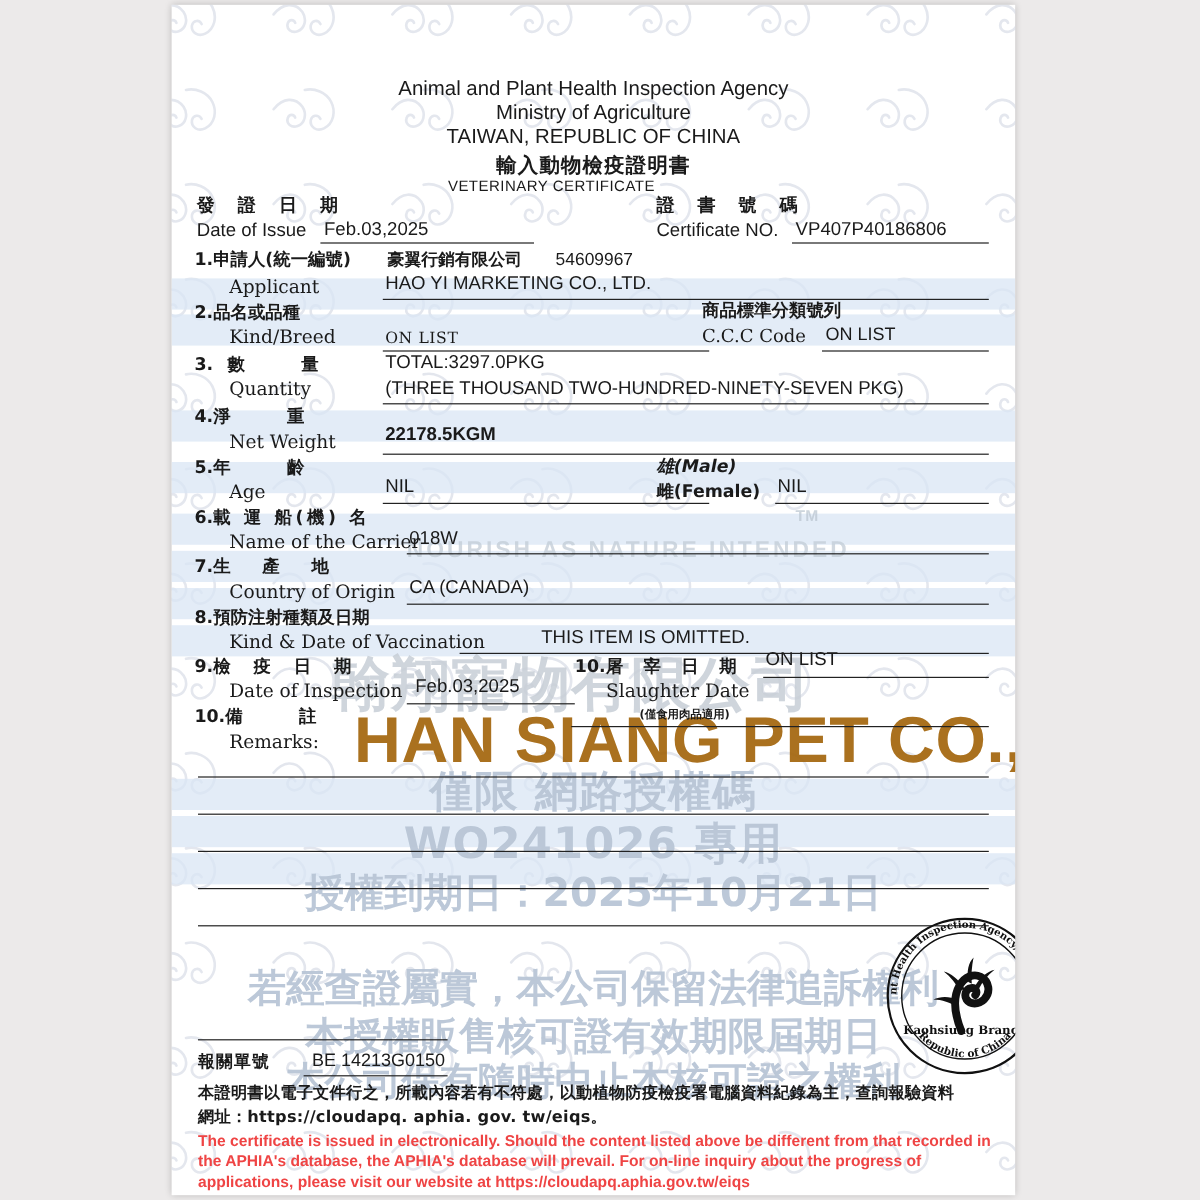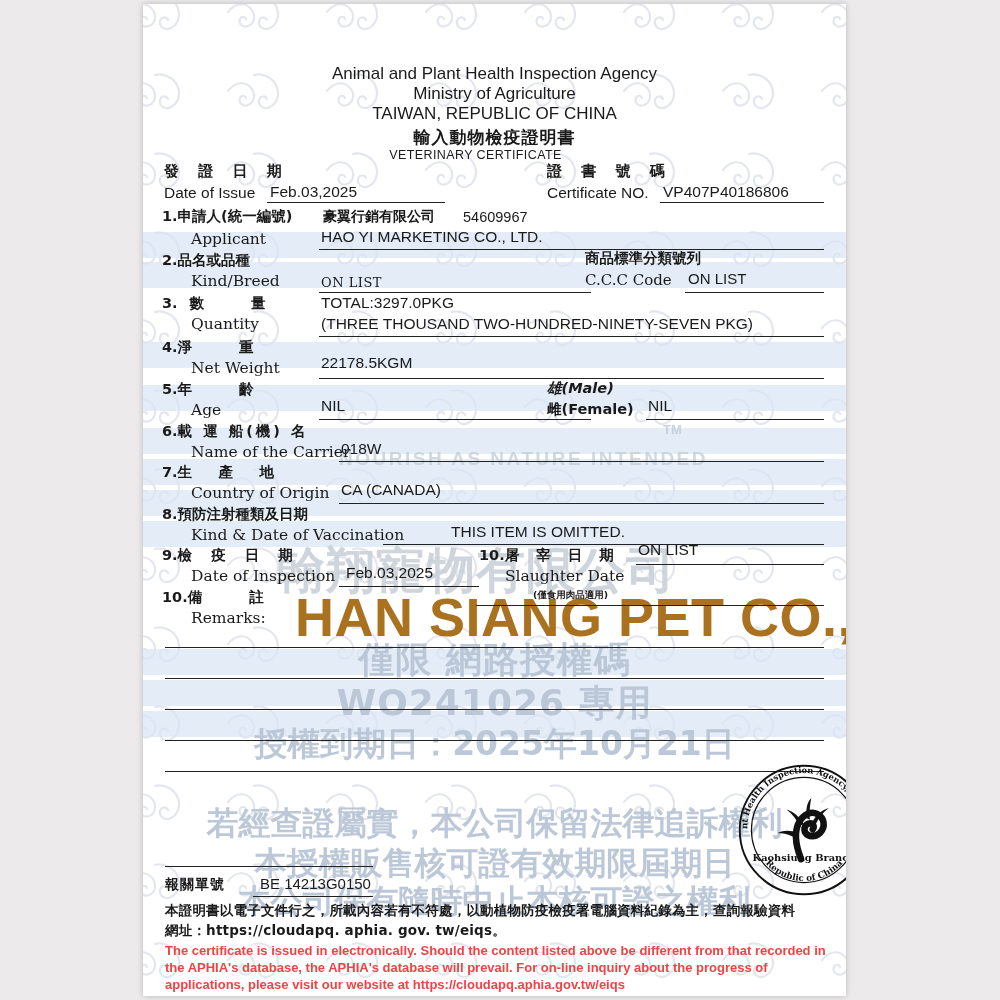--- a/index.html
+++ b/index.html
@@ -949,21 +949,21 @@
   <div class="wm-auth wm-l5">若經查證屬實，本公司保留法律追訴權利</div>
   <div class="wm-auth wm-l6">本授權販售核可證有效期限屆期日</div>
   <div class="wm-auth wm-l7">本公司保有隨時中止本核可證之權利</div>
 
   <div class="doc">
 
     <div class="txt en" style="left:0;width:703px;text-align:center;top:60px;font-size:17px;">Animal and Plant Health Inspection Agency</div>
     <div class="txt en" style="left:0;width:703px;text-align:center;top:80px;font-size:17px;">Ministry of Agriculture</div>
     <div class="txt en" style="left:0;width:703px;text-align:center;top:100px;font-size:17px;">TAIWAN, REPUBLIC OF CHINA</div>
     <div class="txt cn" style="left:0;width:703px;text-align:center;top:122px;font-size:17px;letter-spacing:1px;">輸入動物檢疫證明書</div>
-    <div class="txt en" style="left:0;width:633px;text-align:center;top:144px;font-size:12.5px;letter-spacing:.4px;margin-left:16px;">VETERINARY CERTIFICATE</div>
+    <div class="txt en" style="left:0;width:633px;text-align:center;top:144px;font-size:12.5px;letter-spacing:.4px;">VETERINARY CERTIFICATE</div>
 
     <div class="txt cn cn-sp" style="left:21px;top:158px;font-size:15px;">發 證 日 期</div>
     <div class="txt en" style="left:21px;top:180px;font-size:15.5px;">Date of Issue</div>
     <div class="txt en" style="left:127px;top:179px;font-size:15.5px;">Feb.03,2025</div>
     <div class="rule" style="left:124px;top:198px;width:178px;"></div>
 
     <div class="txt cn cn-sp" style="left:404px;top:158px;font-size:15px;">證 書 號 碼</div>
     <div class="txt en" style="left:404px;top:180px;font-size:15.5px;">Certificate NO.</div>
     <div class="txt en" style="left:520px;top:179px;font-size:15.5px;">VP407P40186806</div>
     <div class="rule" style="left:517px;top:198px;width:164px;"></div>
@@ -986,21 +986,21 @@
     <div class="rule" style="left:542px;top:288px;width:139px;"></div>
 
     <div class="txt cn" style="left:19px;top:290px;font-size:14.5px;"><span>3.</span><span style="letter-spacing:6px;padding-left:12px;">數　　量</span></div>
     <div class="txt serif" style="left:48px;top:311px;font-size:15.5px;">Quantity</div>
     <div class="txt en" style="left:178px;top:290px;font-size:15.5px;">TOTAL:3297.0PKG</div>
     <div class="txt en" style="left:178px;top:311px;font-size:15.5px;">(THREE THOUSAND TWO-HUNDRED-NINETY-SEVEN PKG)</div>
     <div class="rule" style="left:176px;top:332px;width:505px;"></div>
 
     <div class="txt cn" style="left:19px;top:334px;font-size:14.5px;"><span>4.</span><span style="letter-spacing:6px;">淨　　重</span></div>
     <div class="txt serif" style="left:48px;top:355px;font-size:15.5px;">Net Weight</div>
-    <div class="txt en" style="left:178px;top:350px;font-size:15.5px;">22178.5KGM</div>
+    <div class="txt en" style="left:178px;top:350px;font-size:15.5px;font-weight:bold;">22178.5KGM</div>
     <div class="rule" style="left:176px;top:374px;width:505px;"></div>
 
     <div class="txt cn" style="left:19px;top:376px;font-size:14.5px;"><span>5.</span><span style="letter-spacing:6px;">年　　齡</span></div>
     <div class="txt serif" style="left:48px;top:397px;font-size:15.5px;">Age</div>
     <div class="txt en" style="left:178px;top:393px;font-size:15.5px;">NIL</div>
     <div class="rule" style="left:176px;top:415px;width:272px;"></div>
 
     <div class="txt cn" style="left:404px;top:375px;font-size:14.5px;font-style:italic;">雄(Male)</div>
     <div class="txt cn" style="left:404px;top:396px;font-size:14.5px;">雌(Female)</div>
     <div class="txt en" style="left:505px;top:393px;font-size:15.5px;">NIL</div>

